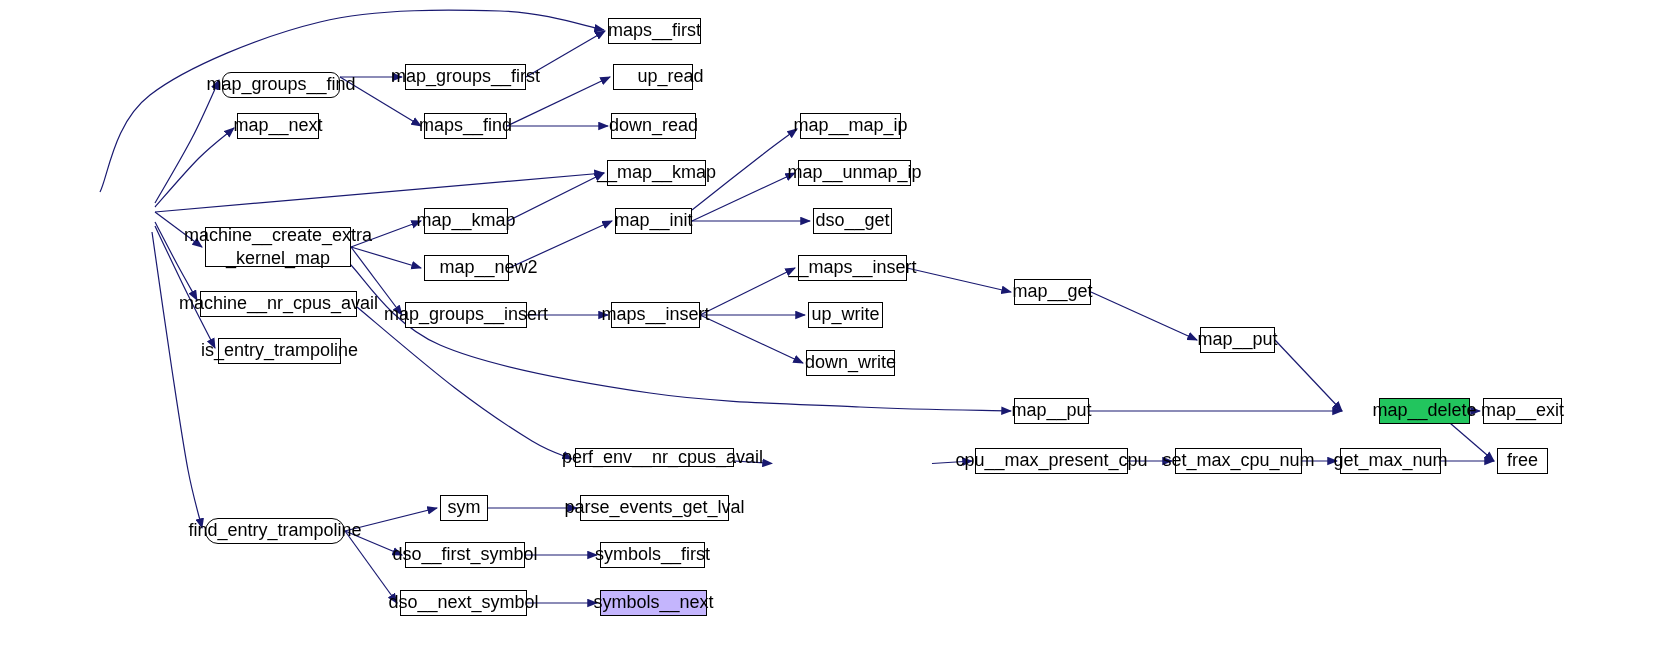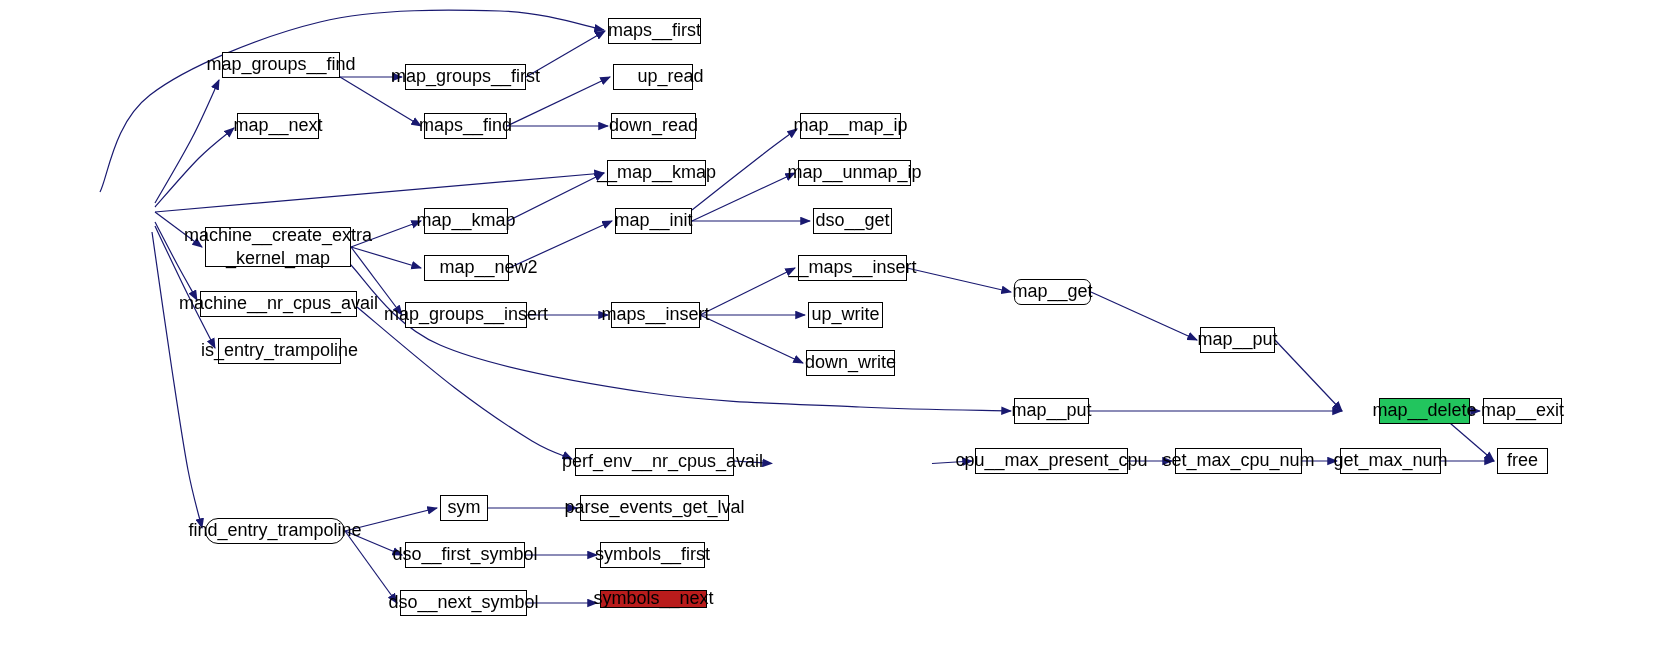--- a/index.html
+++ b/index.html
@@ -78,52 +78,52 @@
         <path d="M345,531 L437,508" fill="none" stroke="#191970" stroke-width="1.2" marker-end="url(#arrow)"></path>
         <path d="M345,531 L402,555" fill="none" stroke="#191970" stroke-width="1.2" marker-end="url(#arrow)"></path>
         <path d="M345,531 L397,603" fill="none" stroke="#191970" stroke-width="1.2" marker-end="url(#arrow)"></path>
         <path d="M488,508 L577,508" fill="none" stroke="#191970" stroke-width="1.2" marker-end="url(#arrow)"></path>
         <path d="M525,555 L597,555" fill="none" stroke="#191970" stroke-width="1.2" marker-end="url(#arrow)"></path>
         <path d="M527,603 L597,603" fill="none" stroke="#191970" stroke-width="1.2" marker-end="url(#arrow)"></path>
       </g>
   </svg>
 
     <div class="node" style="left: 608px; top: 18px; width: 93px; height: 26px; background: rgb(255, 255, 255); border-color: rgb(0, 0, 0);">maps__first</div>
-    <div class="node" style="left: 222px; top: 52px; width: 118px; height: 26px; background: rgb(255, 255, 255); border-color: rgb(0, 0, 0);">map_groups__find</div>
+    <div class="node" style="left: 222px; top: 72px; width: 118px; height: 26px; background: rgb(255, 255, 255); border-color: rgb(0, 0, 0); border-radius: 9px;">map_groups__find</div>
     <div class="node" style="left: 405px; top: 64px; width: 121px; height: 26px; background: rgb(255, 255, 255); border-color: rgb(0, 0, 0);">map_groups__first</div>
     <div class="node" style="left: 613px; top: 64px; width: 80px; height: 26px; background: rgb(255, 255, 255); border-color: rgb(0, 0, 0); padding-left: 35px;">up_read</div>
     <div class="node" style="left: 237px; top: 113px; width: 82px; height: 26px; background: rgb(255, 255, 255); border-color: rgb(0, 0, 0);">map__next</div>
     <div class="node" style="left: 424px; top: 113px; width: 83px; height: 26px; background: rgb(255, 255, 255); border-color: rgb(0, 0, 0);">maps__find</div>
     <div class="node" style="left: 611px; top: 113px; width: 85px; height: 26px; background: rgb(255, 255, 255); border-color: rgb(0, 0, 0);">down_read</div>
     <div class="node" style="left: 800px; top: 113px; width: 101px; height: 26px; background: rgb(255, 255, 255); border-color: rgb(0, 0, 0);">map__map_ip</div>
     <div class="node" style="left: 607px; top: 160px; width: 99px; height: 26px; background: rgb(255, 255, 255); border-color: rgb(0, 0, 0);">__map__kmap</div>
     <div class="node" style="left: 798px; top: 160px; width: 113px; height: 26px; background: rgb(255, 255, 255); border-color: rgb(0, 0, 0);">map__unmap_ip</div>
     <div class="node" style="left: 424px; top: 208px; width: 84px; height: 26px; background: rgb(255, 255, 255); border-color: rgb(0, 0, 0);">map__kmap</div>
     <div class="node" style="left: 615px; top: 208px; width: 77px; height: 26px; background: rgb(255, 255, 255); border-color: rgb(0, 0, 0);">map__init</div>
     <div class="node" style="left: 813px; top: 208px; width: 79px; height: 26px; background: rgb(255, 255, 255); border-color: rgb(0, 0, 0);">dso__get</div>
     <div class="node" style="left: 205px; top: 227px; width: 146px; height: 40px; background: rgb(255, 255, 255); border-color: rgb(0, 0, 0);">machine__create_extra
 _kernel_map</div>
     <div class="node" style="left: 424px; top: 255px; width: 85px; height: 26px; background: rgb(255, 255, 255); border-color: rgb(0, 0, 0); padding-left: 44px;">map__new2</div>
     <div class="node" style="left: 798px; top: 255px; width: 109px; height: 26px; background: rgb(255, 255, 255); border-color: rgb(0, 0, 0);">__maps__insert</div>
     <div class="node" style="left: 200px; top: 291px; width: 157px; height: 26px; background: rgb(255, 255, 255); border-color: rgb(0, 0, 0);">machine__nr_cpus_avail</div>
     <div class="node" style="left: 405px; top: 302px; width: 122px; height: 26px; background: rgb(255, 255, 255); border-color: rgb(0, 0, 0);">map_groups__insert</div>
     <div class="node" style="left: 611px; top: 302px; width: 89px; height: 26px; background: rgb(255, 255, 255); border-color: rgb(0, 0, 0);">maps__insert</div>
     <div class="node" style="left: 808px; top: 302px; width: 75px; height: 26px; background: rgb(255, 255, 255); border-color: rgb(0, 0, 0);">up_write</div>
-    <div class="node" style="left: 1014px; top: 279px; width: 77px; height: 26px; background: rgb(255, 255, 255); border-color: rgb(0, 0, 0); border-radius: 7px;">map__get</div>
+    <div class="node" style="left: 1014px; top: 279px; width: 77px; height: 26px; background: rgb(255, 255, 255); border-color: rgb(0, 0, 0);">map__get</div>
     <div class="node" style="left: 218px; top: 338px; width: 123px; height: 26px; background: rgb(255, 255, 255); border-color: rgb(0, 0, 0);">is_entry_trampoline</div>
     <div class="node" style="left: 806px; top: 350px; width: 89px; height: 26px; background: rgb(255, 255, 255); border-color: rgb(0, 0, 0);">down_write</div>
     <div class="node" style="left: 1200px; top: 327px; width: 75px; height: 26px; background: rgb(255, 255, 255); border-color: rgb(0, 0, 0);">map__put</div>
     <div class="node" style="left: 1014px; top: 398px; width: 75px; height: 26px; background: rgb(255, 255, 255); border-color: rgb(0, 0, 0);">map__put</div>
     <div class="node" style="left: 1345px; top: 398px; width: 91px; height: 26px; background: #22c55e; border-color: rgb(0, 0, 0); margin-left: 34px;">map__delete</div>
     <div class="node" style="left: 1483px; top: 398px; width: 79px; height: 26px; background: rgb(255, 255, 255); border-color: rgb(0, 0, 0);">map__exit</div>
     <div class="node" style="left: 1497px; top: 448px; width: 51px; height: 26px; background: rgb(255, 255, 255); border-color: rgb(0, 0, 0);">free</div>
-    <div class="node" style="left: 575px; top: 448px; width: 159px; height: 28px; background: rgb(255, 255, 255); border-color: rgb(0, 0, 0); padding-left: 16px;">perf_env__nr_cpus_avail</div>
+    <div class="node" style="left: 575px; top: 448px; width: 159px; height: 19px; background: rgb(255, 255, 255); border-color: rgb(0, 0, 0); padding-left: 16px;">perf_env__nr_cpus_avail</div>
     <div class="node" style="left: 975px; top: 448px; width: 153px; height: 26px; background: rgb(255, 255, 255); border-color: rgb(0, 0, 0);">cpu__max_present_cpu</div>
     <div class="node" style="left: 1175px; top: 448px; width: 127px; height: 26px; background: rgb(255, 255, 255); border-color: rgb(0, 0, 0);">set_max_cpu_num</div>
     <div class="node" style="left: 1340px; top: 448px; width: 101px; height: 26px; background: rgb(255, 255, 255); border-color: rgb(0, 0, 0);">get_max_num</div>
     <div class="node" style="left: 205px; top: 518px; width: 140px; height: 26px; background: rgb(255, 255, 255); border-color: rgb(0, 0, 0); border-radius: 13px;">find_entry_trampoline</div>
     <div class="node" style="left: 440px; top: 495px; width: 48px; height: 26px; background: rgb(255, 255, 255); border-color: rgb(0, 0, 0);">sym</div>
     <div class="node" style="left: 580px; top: 495px; width: 149px; height: 26px; background: rgb(255, 255, 255); border-color: rgb(0, 0, 0);">parse_events_get_lval</div>
     <div class="node" style="left: 405px; top: 542px; width: 120px; height: 26px; background: rgb(255, 255, 255); border-color: rgb(0, 0, 0);">dso__first_symbol</div>
     <div class="node" style="left: 600px; top: 542px; width: 105px; height: 26px; background: rgb(255, 255, 255); border-color: rgb(0, 0, 0);">symbols__first</div>
     <div class="node" style="left: 400px; top: 590px; width: 127px; height: 26px; background: rgb(255, 255, 255); border-color: rgb(0, 0, 0);">dso__next_symbol</div>
-    <div class="node" style="left: 600px; top: 590px; width: 107px; height: 18px; background: #b91c1c; border-color: rgb(0, 0, 0);">symbols__next</div>
+    <div class="node" style="left: 600px; top: 590px; width: 107px; height: 26px; background: #c4b5fd; border-color: rgb(0, 0, 0);">symbols__next</div>
   </div>
 
 </body></html>

